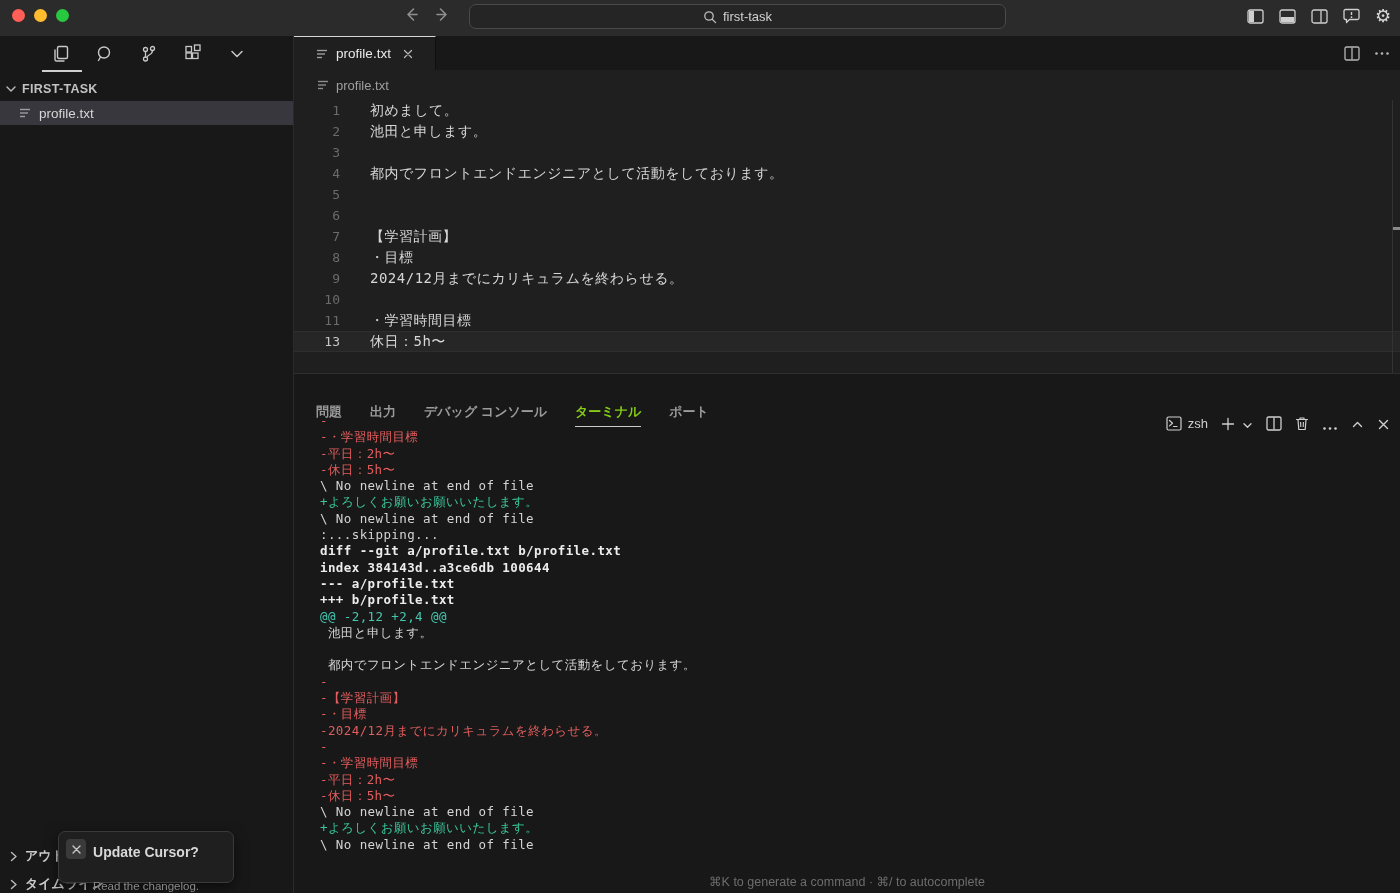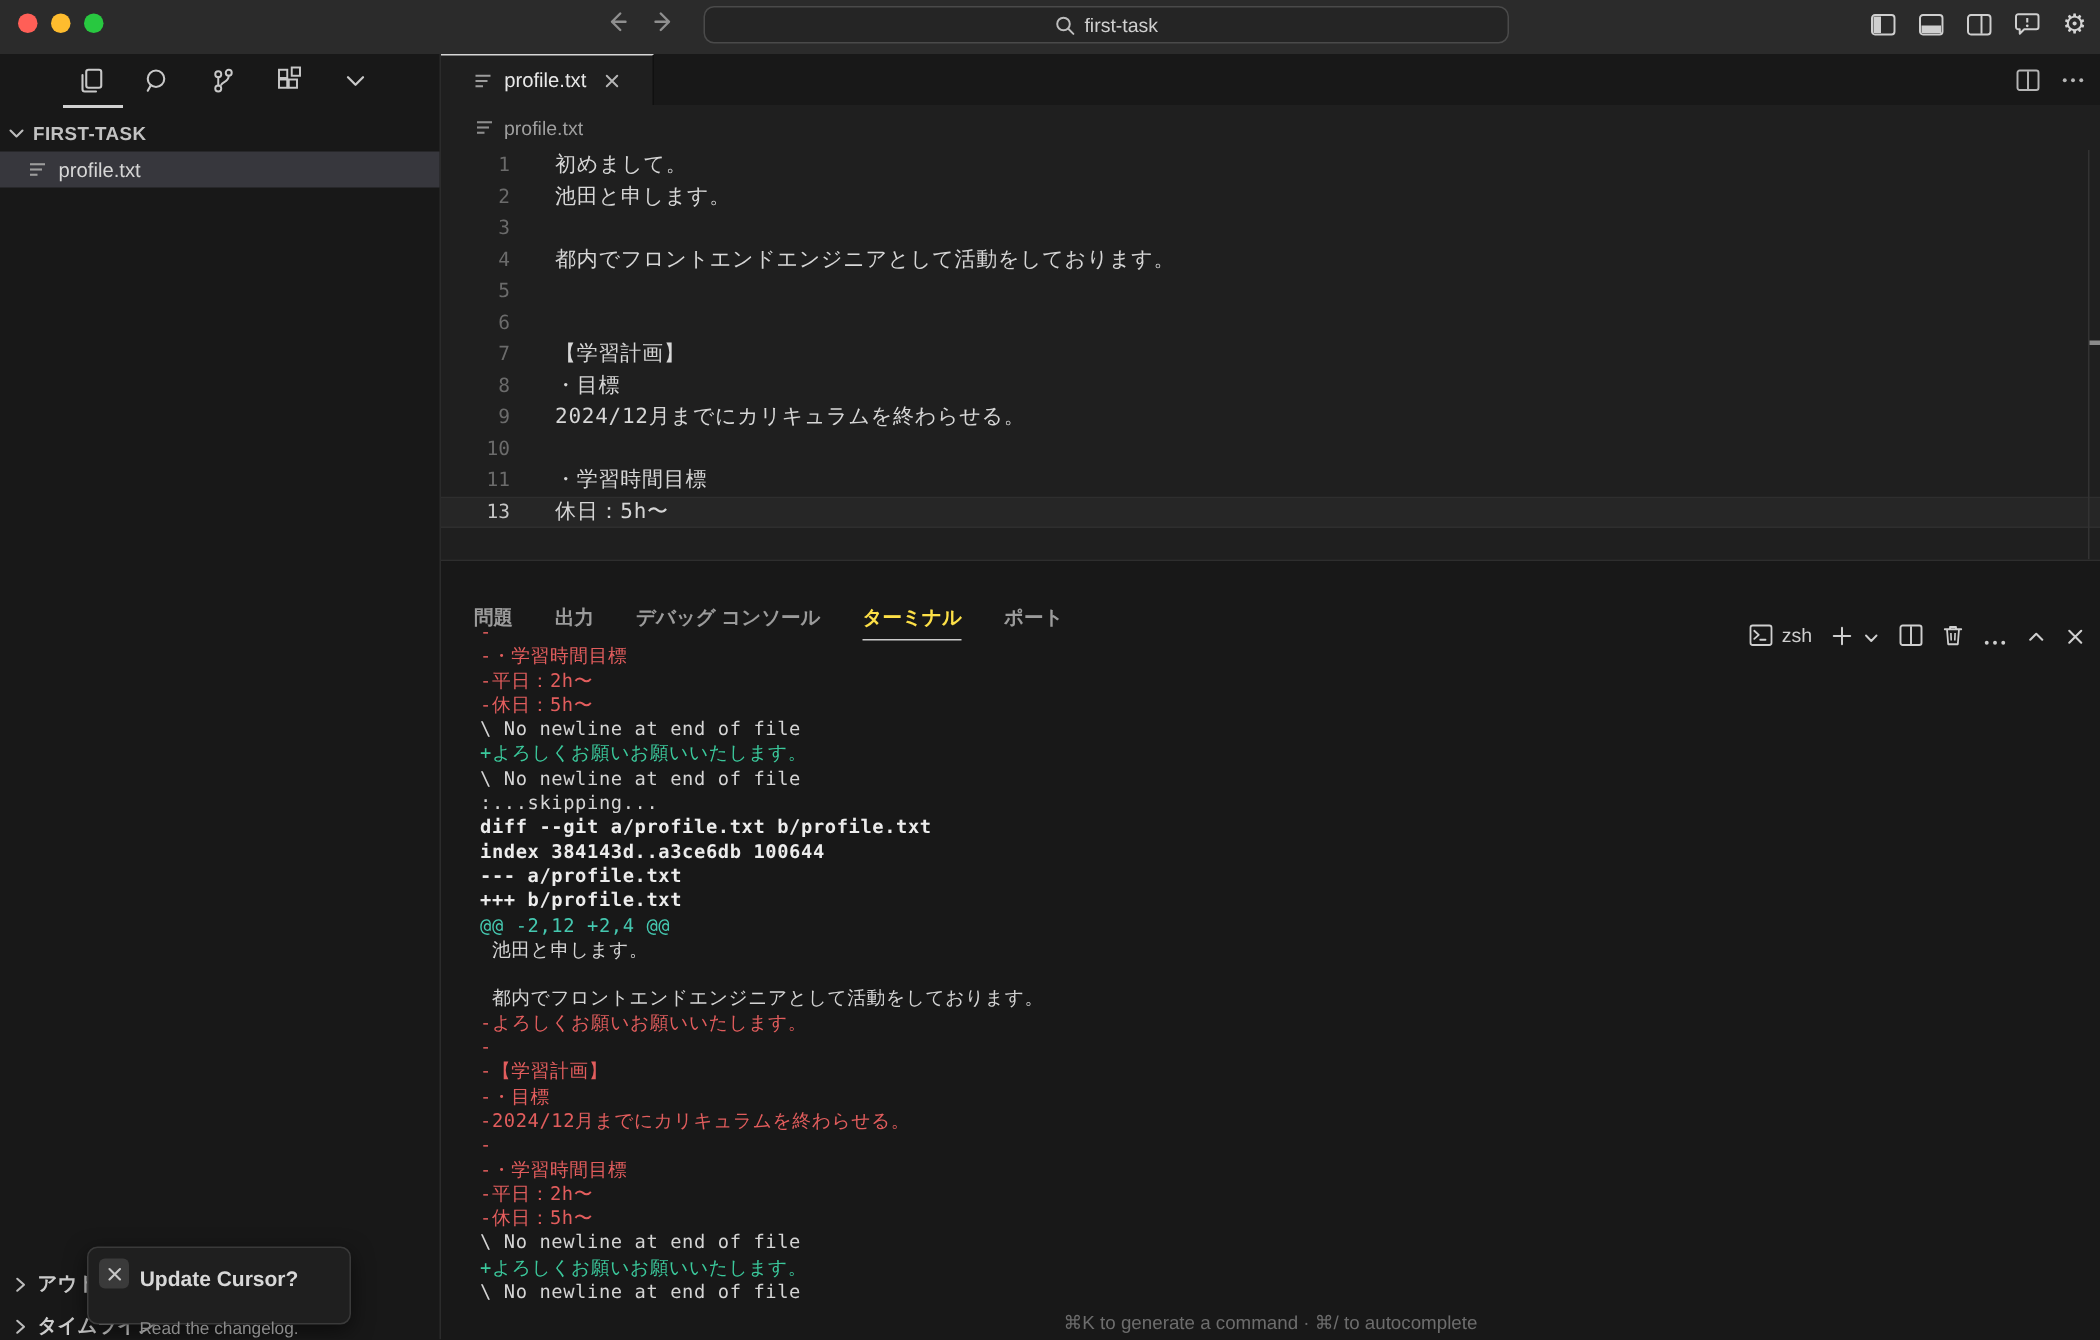--- a/index.html
+++ b/index.html
@@ -60,21 +60,21 @@
   .code-line.current .ln { color:#c6c6c6; }
   .ed-scroll-line { position:absolute; top:64px; right:7px; width:1px; height:273px; background:#333333; }
   .ed-marker { position:absolute; top:191px; right:0; width:7px; height:3px; background:#8a8a8a; }
 
   
   .panel { position:absolute; top:373px; left:294px; width:1106px; height:520px; background:#181818;
            border-top:1px solid #2e2e2e; }
   .panel-head { position:absolute; top:0; left:0; width:100%; height:37px; display:flex; align-items:center;margin-top:20px; }
   .ptabs { display:flex; gap:28px; padding-left:22px; }
   .ptab { font-size:13px; color:#9b9b9b; font-weight:700; padding:6px 0 8px; position:relative; }
-  .ptab.active { color:#fde047; }
+  .ptab.active { color:#84cc16; }
   .ptab.active::after { content:""; position:absolute; left:0; right:0; bottom:2px; height:1px; background:#cacaca; }
   .panel-actions { position:absolute; right:10px; top:0; height:37px; display:flex; align-items:flex-end; gap:13px; }
   .shell-badge { display:flex; align-items:center; gap:6px; color:#cfcfcf; font-size:13px; }
   .terminal { position:absolute; top:37px; left:0; width:100%; height:460px; padding:2px 0 0 26px;
               font-family:"DejaVu Sans Mono", monospace; font-size:12.5px; }
   .tline { height:16.3px; line-height:16.3px; white-space:pre; letter-spacing:.4px; color:#d4d4d4; }
   .tline.removed { color:#e25d5d; }
   .tline.added { color:#3bc99c; }
   .tline.hunk { color:#45c8b0; }
   .tline.meta { color:#ececec; font-weight:700; }
@@ -398,21 +398,20 @@
         <div class="tline plain">\ No newline at end of file</div>
         <div class="tline plain">:...skipping...</div>
         <div class="tline meta">diff --git a/profile.txt b/profile.txt</div>
         <div class="tline meta">index 384143d..a3ce6db 100644</div>
         <div class="tline meta">--- a/profile.txt</div>
         <div class="tline meta">+++ b/profile.txt</div>
         <div class="tline hunk">@@ -2,12 +2,4 @@</div>
         <div class="tline plain"> 池田と申します。</div>
         <div class="tline plain">&nbsp;</div>
         <div class="tline plain"> 都内でフロントエンドエンジニアとして活動をしております。</div>
-        <div class="tline removed">-よろしくお願いお願いいたします。</div>
         <div class="tline removed">-</div>
         <div class="tline removed">-【学習計画】</div>
         <div class="tline removed">-・目標</div>
         <div class="tline removed">-2024/12月までにカリキュラムを終わらせる。</div>
         <div class="tline removed">-</div>
         <div class="tline removed">-・学習時間目標</div>
         <div class="tline removed">-平日：2h〜</div>
         <div class="tline removed">-休日：5h〜</div>
         <div class="tline plain">\ No newline at end of file</div>
         <div class="tline added">+よろしくお願いお願いいたします。</div>

